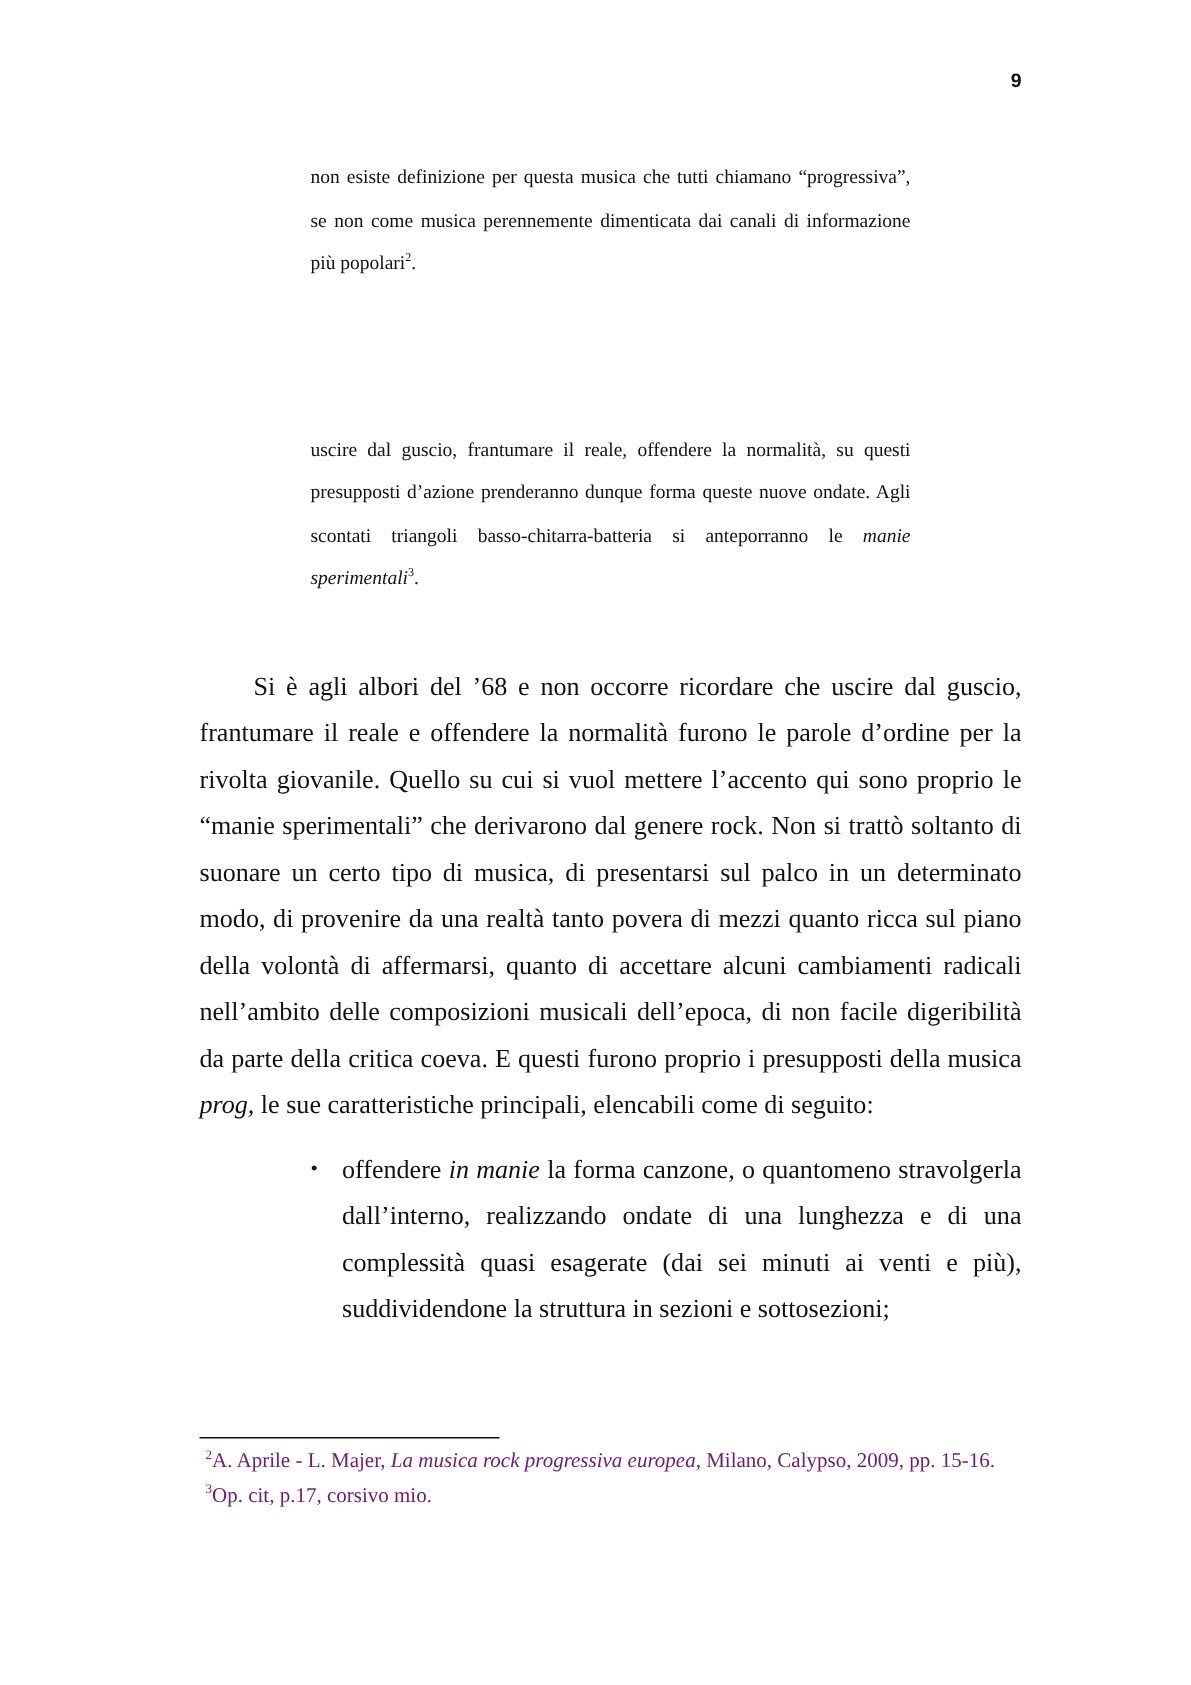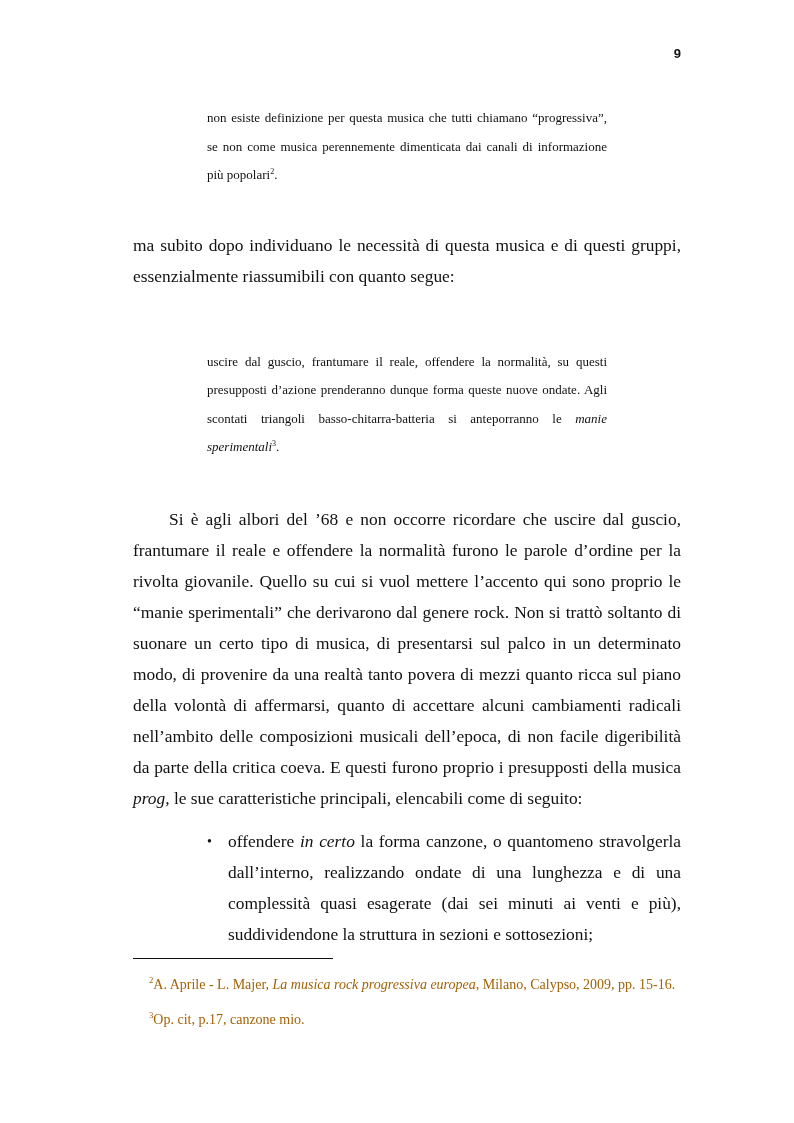--- a/index.html
+++ b/index.html
@@ -106,24 +106,24 @@
     top: 958px;
     width: 548px;
   }
   .footnote-rule {
     width: 200px;
     height: 0;
     border-top: 1.4px solid #111;
     margin: 0 0 6px 0;
   }
   .footnote {
-    margin: 16px;
+    margin: 4px;
     font-size: 14px;
     line-height: 19px;
-    color: #a16207;
+    color: #701a75;
     white-space: nowrap;
   }
 
   sup {
     font-size: 0.62em;
     vertical-align: super;
     line-height: 0;
   }
 
   .it { font-style: italic; }
@@ -136,43 +136,42 @@
   <div class="page-number">9</div>
 
   <div class="content">
 
     <blockquote class="blockquote quote-one">
       <p><span>non esiste definizione per questa musica che tutti chiamano “progressiva”, se non come musica perennemente dimenticata dai canali di informazione più popolari</span><sup>2</sup><span>.</span></p>
     </blockquote>
 
     <div class="gap-after-quote1"></div>
 
-    <p class="body-par">ma subito dopo individuano le necessità di questa musica e di questi gruppi, essenzialmente riassumibili con quanto segue:</p>
 
     <div class="gap-before-quote2"></div>
 
     <blockquote class="blockquote quote-two">
       <p><span>uscire dal guscio, frantumare il reale, offendere la normalità, su questi presupposti d’azione prenderanno dunque forma queste nuove ondate. Agli scontati triangoli basso-chitarra-batteria si anteporranno le </span><span class="it">manie sperimentali</span><sup>3</sup><span>.</span></p>
     </blockquote>
 
     <div class="gap-after-quote2"></div>
 
     <p class="body-par indent-first"><span>Si è agli albori del ’68 e non occorre ricordare che uscire dal guscio, frantumare il reale e offendere la normalità furono le parole d’ordine per la rivolta giovanile. Quello su cui si vuol mettere l’accento qui sono proprio le “manie sperimentali” che derivarono dal genere rock. Non si trattò soltanto di suonare un certo tipo di musica, di presentarsi sul palco in un determinato modo, di provenire da una realtà tanto povera di mezzi quanto ricca sul piano della volontà di affermarsi, quanto di accettare alcuni cambiamenti radicali nell’ambito delle composizioni musicali dell’epoca, di non facile digeribilità da parte della critica coeva. E questi furono proprio i presupposti della musica </span><span class="it">prog,</span><span> le sue caratteristiche principali, elencabili come di seguito:</span></p>
 
     <div class="gap-before-list"></div>
 
     <ul class="prog-list">
-      <li><span class="bullet">•</span><span>offendere </span><span class="it">in certo</span><span> la forma canzone, o quantomeno stravolgerla dall’interno, realizzando ondate di una lunghezza e di una complessità quasi esagerate (dai sei minuti ai venti e più), suddividendone la struttura in sezioni e sottosezioni;</span></li>
+      <li><span class="bullet">•</span><span>offendere </span><span class="it">in manie</span><span> la forma canzone, o quantomeno stravolgerla dall’interno, realizzando ondate di una lunghezza e di una complessità quasi esagerate (dai sei minuti ai venti e più), suddividendone la struttura in sezioni e sottosezioni;</span></li>
     </ul>
 
   </div>
 
   <div class="footnotes">
 
     <div class="footnote-rule"></div>
 
     <p class="footnote"><sup>2</sup><span>A. Aprile - L. Majer, </span><span class="it">La musica rock progressiva europea</span><span>, Milano, Calypso, 2009, pp. 15-16.</span></p>
 
-    <p class="footnote"><sup>3</sup><span>Op. cit, p.17, canzone mio.</span><span class="it"></span><span></span></p>
+    <p class="footnote"><sup>3</sup><span>Op. cit, p.17, corsivo mio.</span><span class="it"></span><span></span></p>
 
   </div>
 
 </div>
 
 </body></html>

